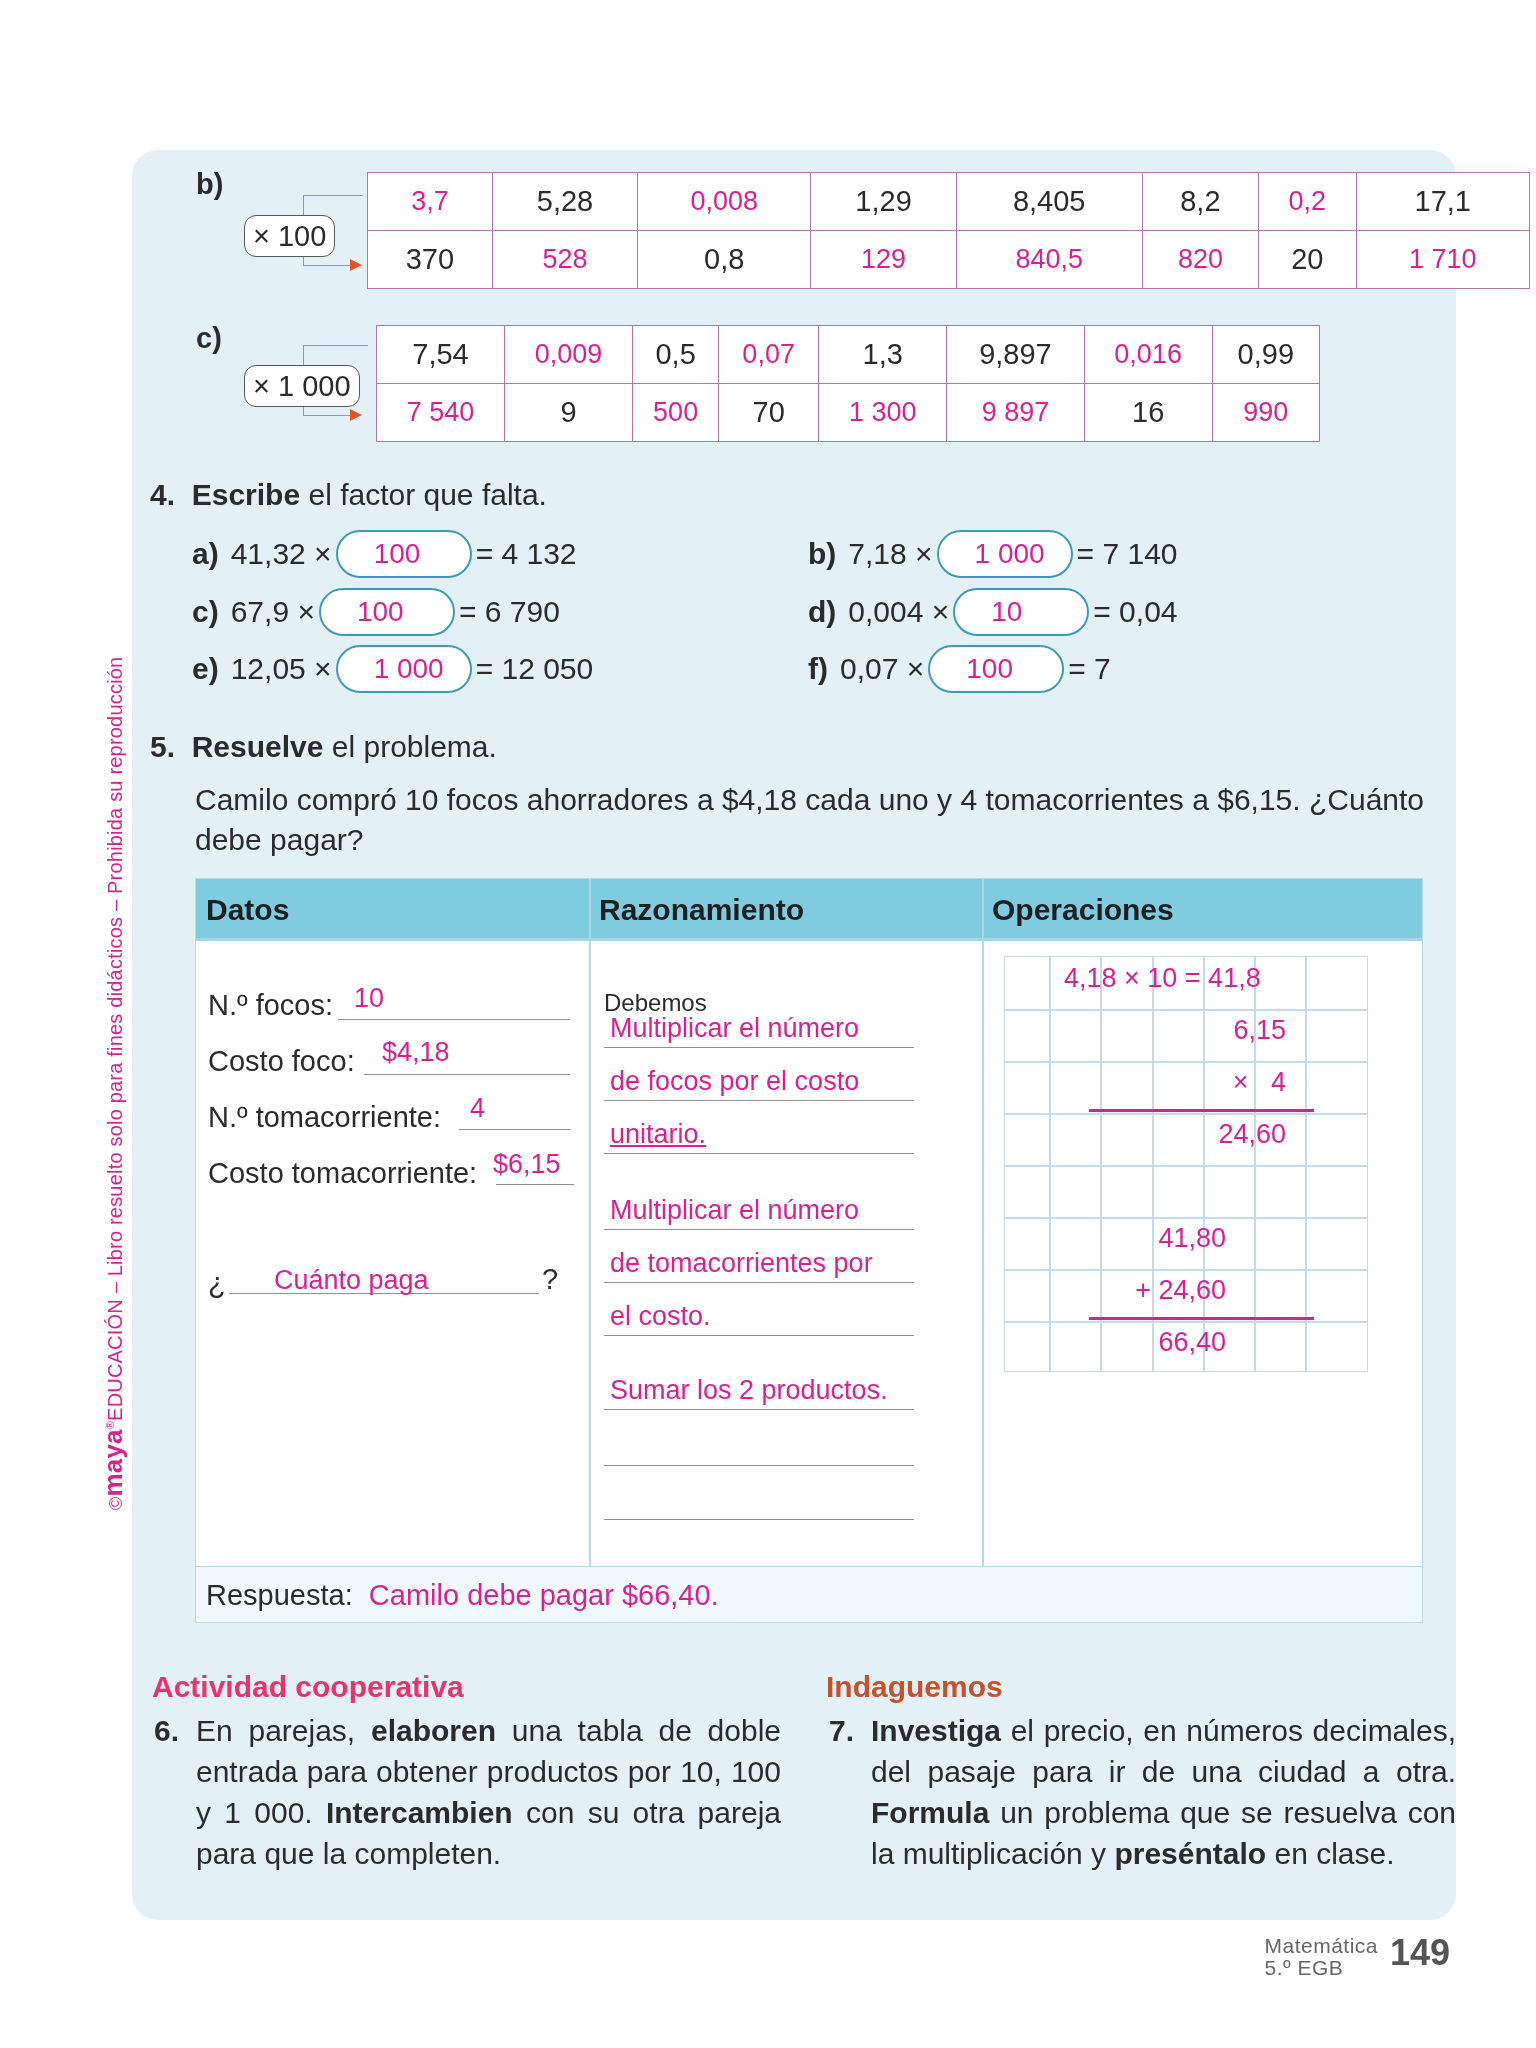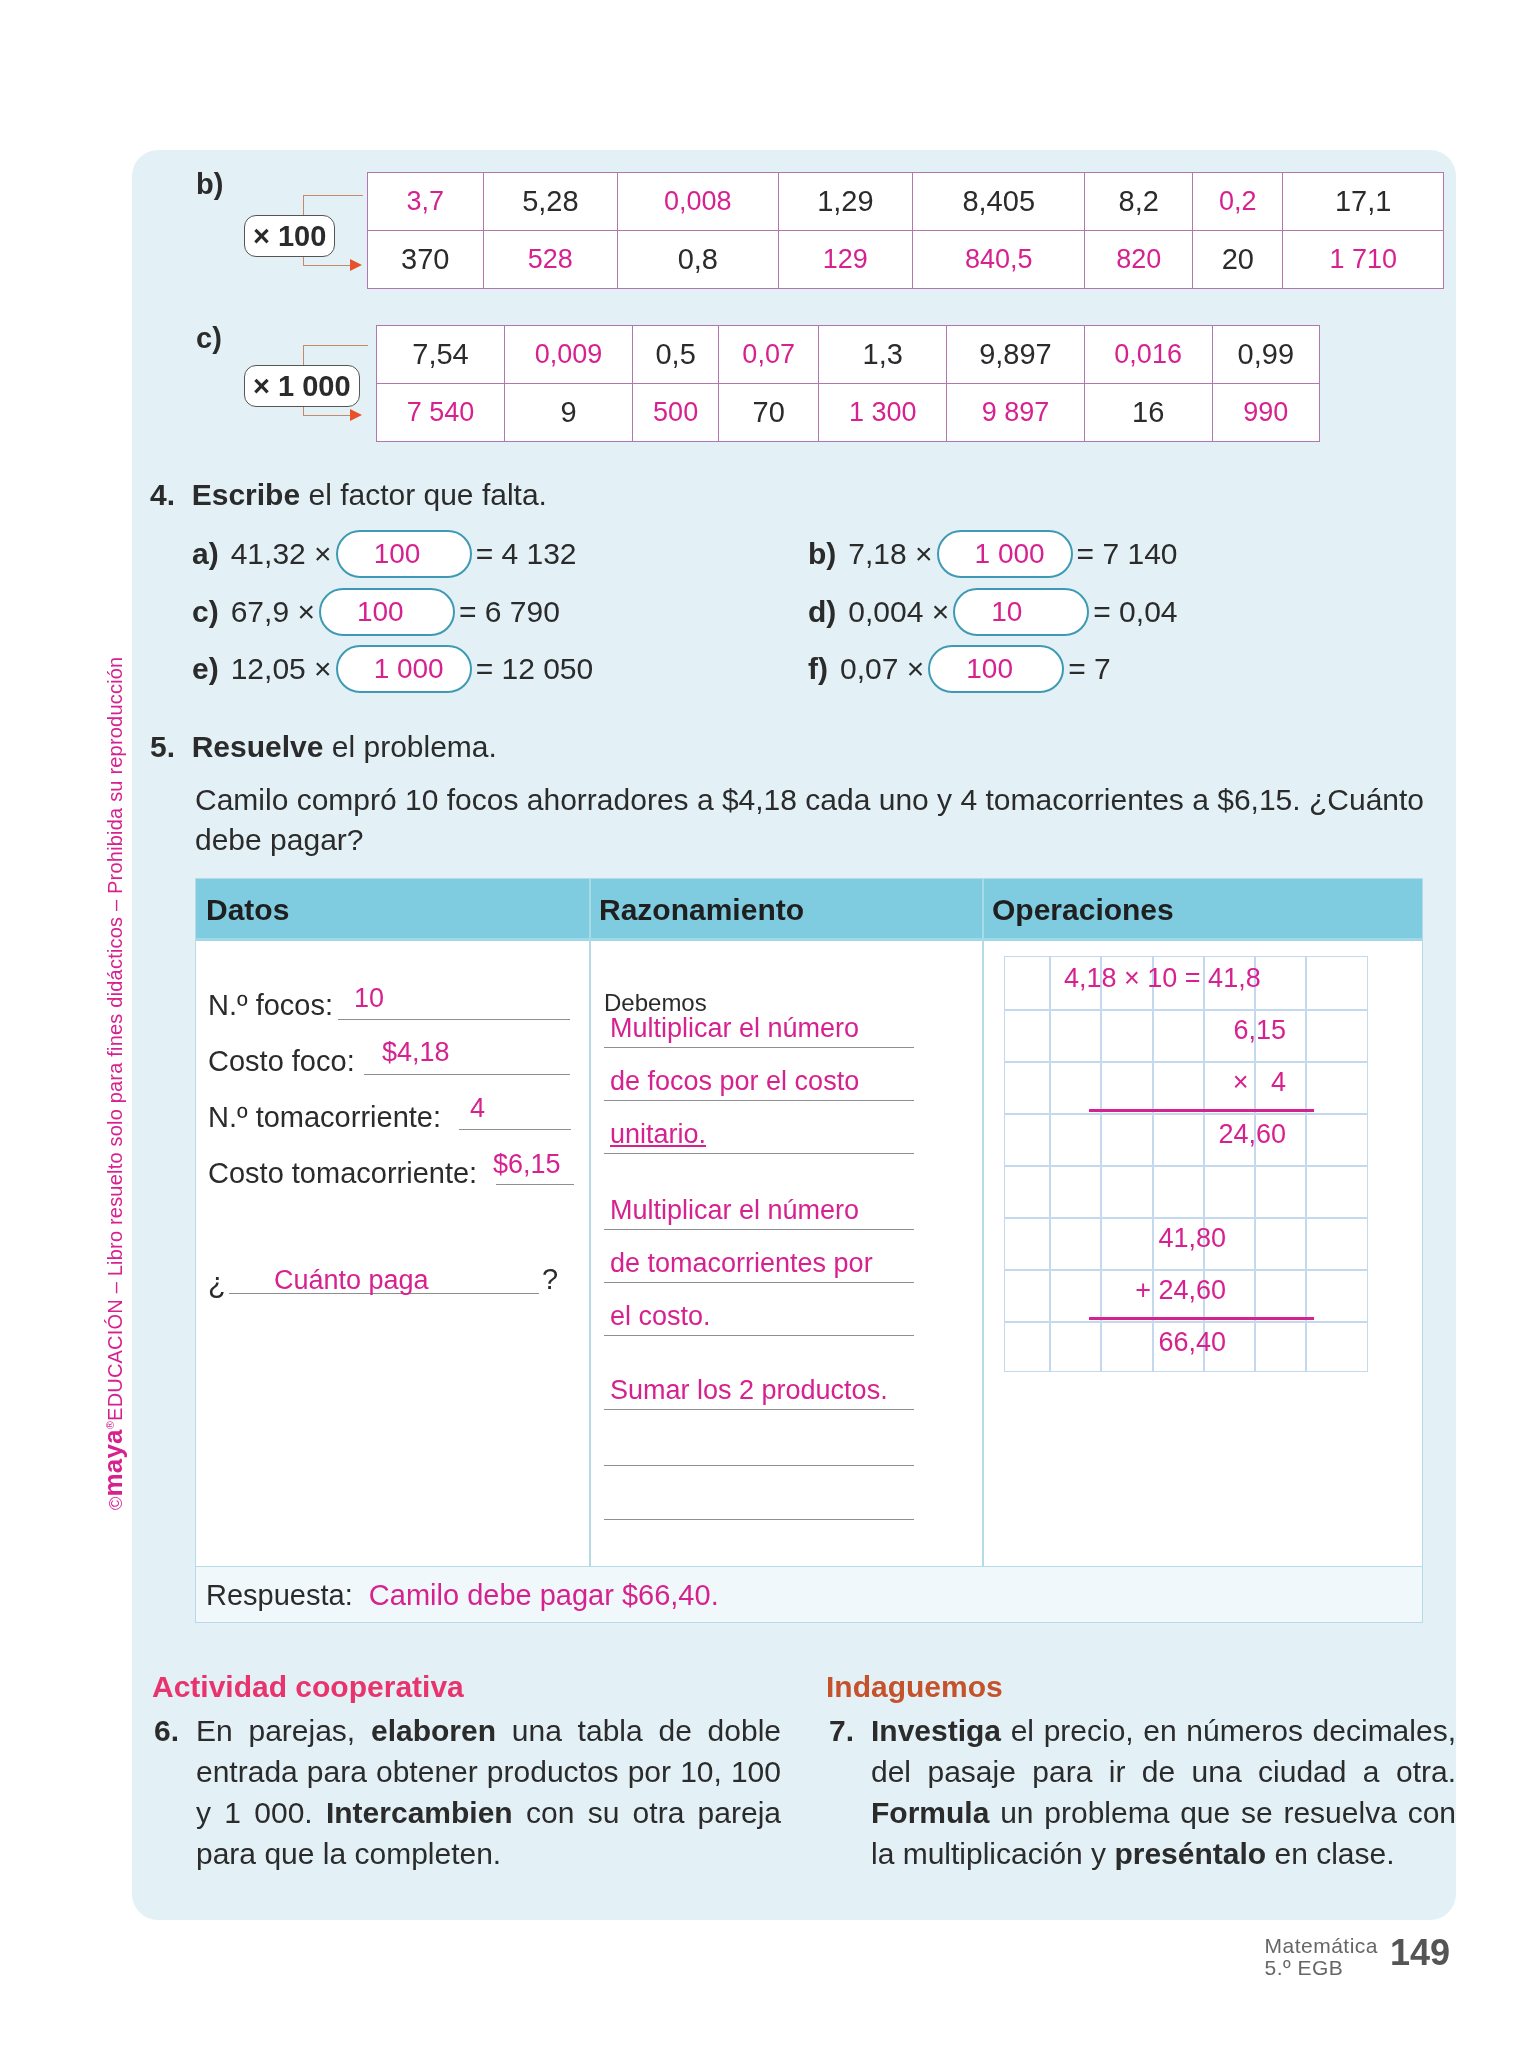--- a/index.html
+++ b/index.html
@@ -6,21 +6,21 @@
   html, body { width: 1536px; height: 2048px; background: #ffffff; overflow: hidden; }
   body { position: relative; font-family: "Liberation Sans", sans-serif; color: #2b2b2b; }
   .pink { color: #d6218f; }
   .panel { position: absolute; left: 132px; top: 150px; width: 1324px; height: 1770px; background: #e3f1f6; border-radius: 26px; }
   .side-note { position: absolute; left: 98px; top: 1510px; transform: rotate(-90deg); transform-origin: left top; white-space: nowrap; font-size: 20px; color: #d6218f; letter-spacing: 0.2px; }
   .side-note .brand { font-weight: bold; font-size: 26px; }
   .side-note .copy { font-size: 18px; }
   .side-note .reg { font-size: 11px; vertical-align: super; }
 
   .lbl { position: absolute; font-weight: bold; font-size: 29px; color: #2b2b2b; }
-  .mult-tag { position: absolute; height: 42px; border: 1.5px solid #555; border-radius: 12px; background: #fff; font-size: 29px; line-height: 40px; padding: 0 8px; color: #2b2b2b; font-weight: bold; }
+  .mult-tag { position: absolute; height: 42px; border: 1.5px solid #555; border-radius: 12px; background: #fff; font-size: 29px; line-height: 40px; padding: 0 8px; color: #2b2b2b; }
   .bracket { position: absolute; border-left: 1.5px solid #c58a6a; }
   .bracket-top { position: absolute; height: 0; border-top: 1.5px solid #c58a6a; }
   .bracket-bot { position: absolute; height: 0; border-top: 1.5px solid #c58a6a; }
   .arrowhead { position: absolute; width: 0; height: 0; border-top: 6px solid transparent; border-bottom: 6px solid transparent; border-left: 12px solid #e8522a; }
 
   table.conv { position: absolute; border-collapse: collapse; background: #fff; }
   table.conv td { border: 1.5px solid #b276ae; text-align: center; font-size: 29px; height: 58px; color: #2b2b2b; }
   table.conv td.pink { color: #d6218f; font-size: 27px; }
 
   .q-title { position: absolute; font-size: 30px; color: #2b2b2b; }
@@ -63,21 +63,21 @@
 <div class="side-note">
   <span class="copy">©</span><span class="brand">maya</span><span class="reg">®</span><span>EDUCACIÓN – Libro resuelto solo para fines didácticos – Prohibida su reproducción</span>
 </div>
 
 <div class="lbl" style="left:196px;top:168px;">b)</div>
 <div class="bracket" style="left:303px;top:195px;height:70px;"></div>
 <div class="bracket-top" style="left:303px;top:195px;width:60px;"></div>
 <div class="bracket-bot" style="left:303px;top:265px;width:48px;"></div>
 <div class="arrowhead" style="left:350px;top:259px;"></div>
 <div class="mult-tag" style="left:244px;top:215px;">× 100</div>
-<table class="conv" id="tbl-b" style="left:367px;top:172px;width:1077px;">
+<table class="conv" id="tbl-b" style="left:367px;top:172px;width:1163px;">
   <tbody>
       <tr>
         <td class="pink">3,7</td>
         <td>5,28</td>
         <td class="pink">0,008</td>
         <td>1,29</td>
         <td>8,405</td>
         <td>8,2</td>
         <td class="pink">0,2</td>
         <td>17,1</td>

